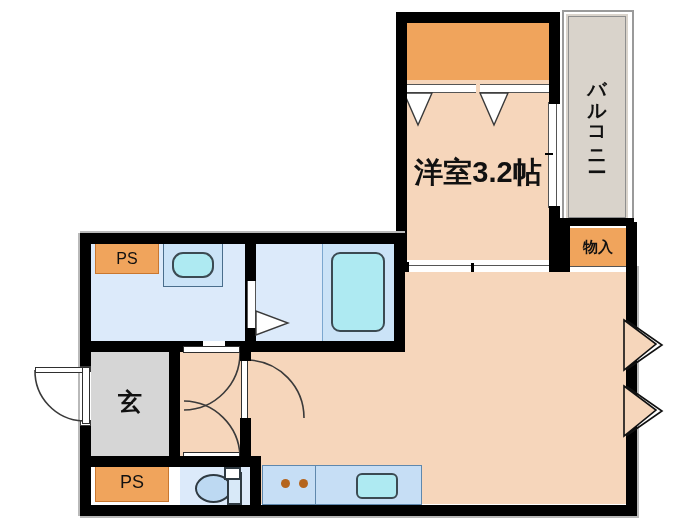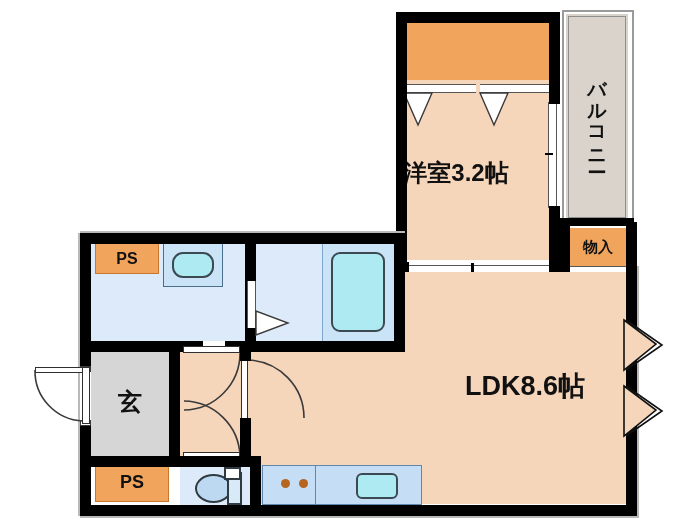--- a/index.html
+++ b/index.html
@@ -6,21 +6,21 @@
   body{width:700px;height:525px;overflow:hidden;
        font-family:"Liberation Sans","DejaVu Sans",sans-serif;}
   #plan{position:relative;width:700px;height:525px;background:#ffffff;}
 
   
   .wall{position:absolute;background:#000000;}
   .room{position:absolute;}
   .lbl{position:absolute;color:#111111;font-weight:bold;white-space:nowrap;
        display:flex;align-items:center;justify-content:center;}
   .tag{position:absolute;display:flex;align-items:center;justify-content:center;
-       font-weight:bold;color:#111;border:1px solid #c9772f;}
+       font-weight:normal;color:#111;border:1px solid #c9772f;}
   .thin{position:absolute;border:1px solid #4a4a4a;box-sizing:border-box;}
   .whitepanel{position:absolute;background:#ffffff;border:1px solid #3a3a3a;box-sizing:border-box;}
 
   
   .f-living{background:#f6d6bb;}
   .f-room{background:#f6d6bb;}
   .f-wet{background:#dceafa;}
   .f-bath{background:#cbe3f7;}
   .f-genkan{background:#d6d6d6;}
   .f-balcony{background:#d9d3cb;}
@@ -72,21 +72,21 @@
   <div class="tri-dn" style="left:404px;top:93px;border-left:14px solid transparent;
               border-right:14px solid transparent;border-top:31px solid #ffffff;
               filter:drop-shadow(0 0 0 #444);"></div>
   <svg style="position:absolute;left:400px;top:91px;" width="40" height="36">
     <polygon points="4,2 32,2 18,34" fill="#ffffff" stroke="#3a3a3a" stroke-width="1.4"></polygon>
   </svg>
   <svg style="position:absolute;left:476px;top:91px;" width="40" height="36">
     <polygon points="4,2 32,2 18,34" fill="#ffffff" stroke="#3a3a3a" stroke-width="1.4"></polygon>
   </svg>
 
-  <div class="lbl" style="left:381px;top:150px;width:150px;height:46px;font-size:24px;">洋室3.2帖</div>
+  <div class="lbl" style="left:403px;top:150px;width:150px;height:46px;font-size:29px;">洋室3.2帖</div>
 
   <div class="railv" style="left:548px;top:102px;width:9px;height:53px;"></div>
   <div class="railv" style="left:548px;top:155px;width:9px;height:53px;"></div>
   <div class="wall" style="left:545px;top:153px;width:8px;height:2px;"></div>
 
   <div class="wall" style="left:396px;top:12px;width:164px;height:11px;"></div>
 
   <div class="wall" style="left:396px;top:12px;width:11px;height:252px;"></div>
 
   <div class="wall" style="left:549px;top:12px;width:11px;height:92px;"></div>
@@ -108,21 +108,20 @@
   <div class="rail" style="left:566px;top:266px;width:62px;height:9px;"></div>
   <svg style="position:absolute;left:582px;top:273px;" width="36" height="33">
     <polygon points="3,2 31,2 17,31" fill="#ffffff" stroke="#3a3a3a" stroke-width="1.4"></polygon>
   </svg>
   <div class="wall" style="left:626px;top:222px;width:11px;height:52px;"></div>
   <div class="wall" style="left:560px;top:222px;width:10px;height:52px;"></div>
 
   <div class="room f-living" style="left:252px;top:272px;width:374px;height:232px;"></div>
 
   <div class="room f-living" style="left:180px;top:352px;width:120px;height:110px;"></div>
-  <div class="lbl" style="left:420px;top:362px;width:210px;height:48px;font-size:27px;">LDK8.6帖</div>
 
   <div class="wall" style="left:626px;top:266px;width:11px;height:250px;"></div>
   <div class="wall" style="left:80px;top:505px;width:557px;height:11px;"></div>
   <div class="thin" style="left:80px;top:516px;width:557px;height:2px;border:none;background:#b9b9b9;"></div>
   <div class="thin" style="left:637px;top:266px;width:2px;height:252px;border:none;background:#b9b9b9;"></div>
 
   <svg class="bay" style="left:622px;top:318px;" width="58" height="54">
     <polygon points="2,2 34,26 2,52" fill="#f6d6bb" stroke="#111" stroke-width="1.6"></polygon>
     <polyline points="4,2 40,27 4,52" fill="none" stroke="#111" stroke-width="1.6"></polyline>
   </svg>

